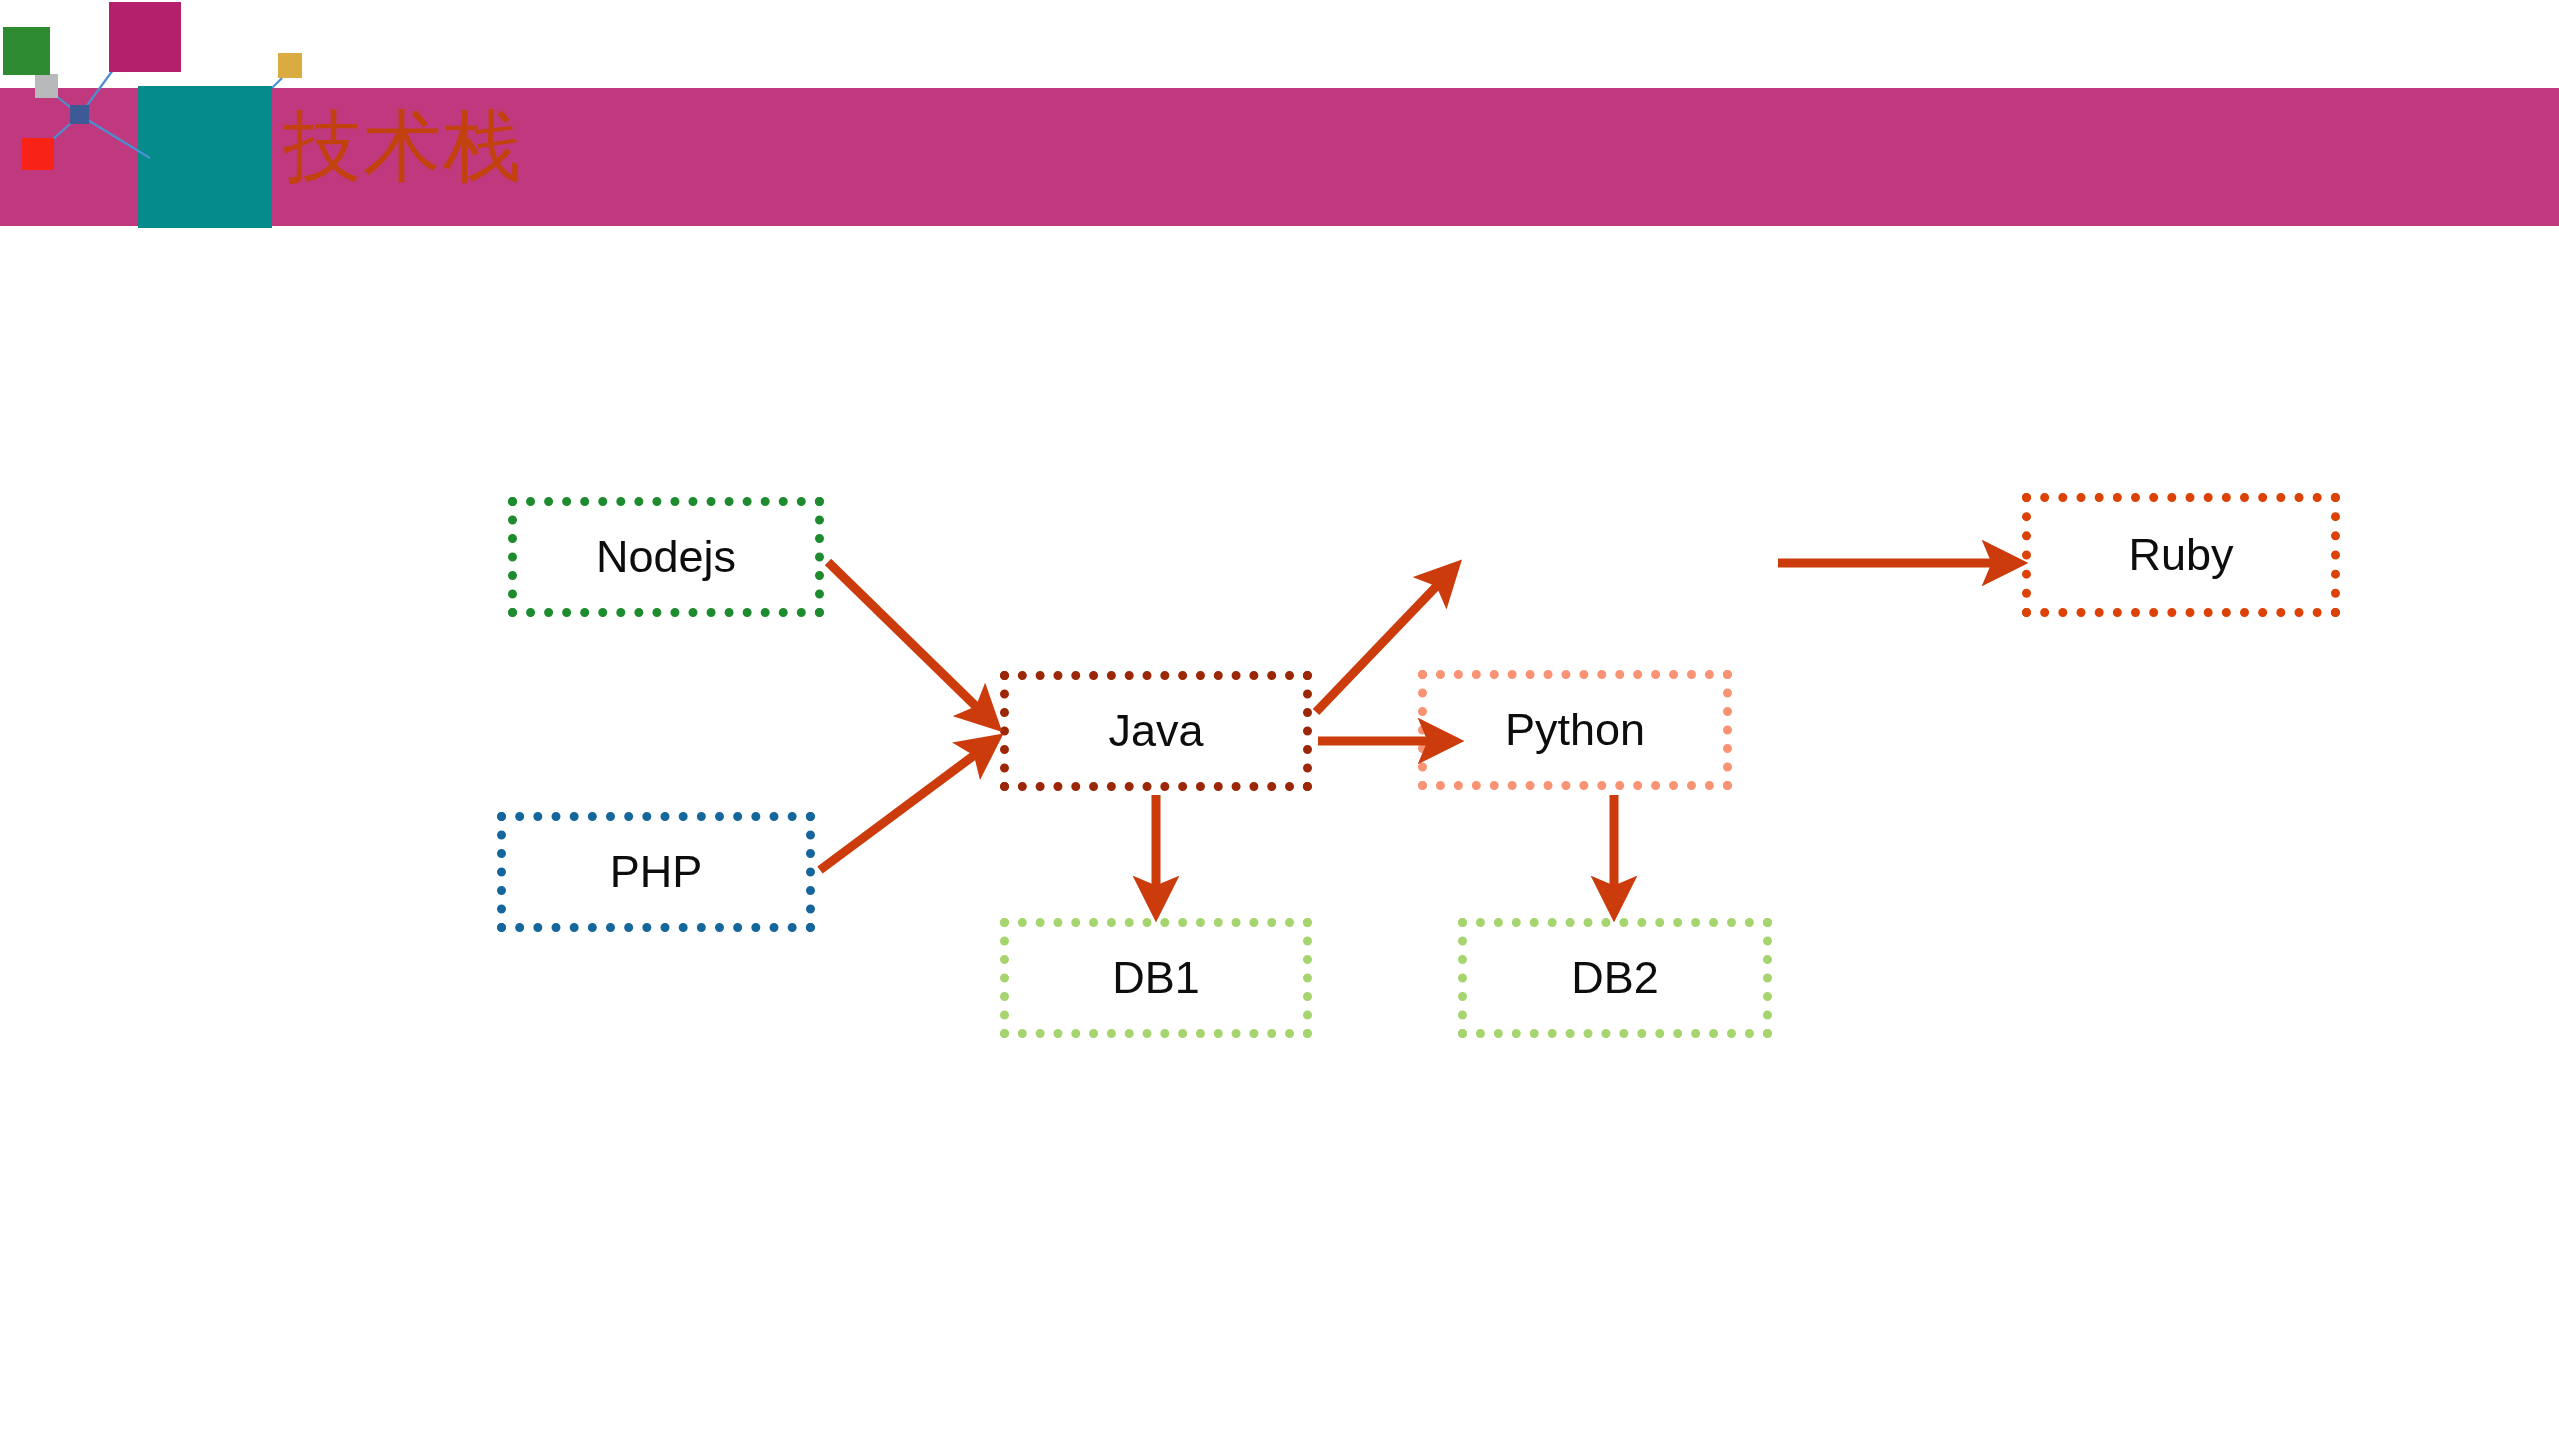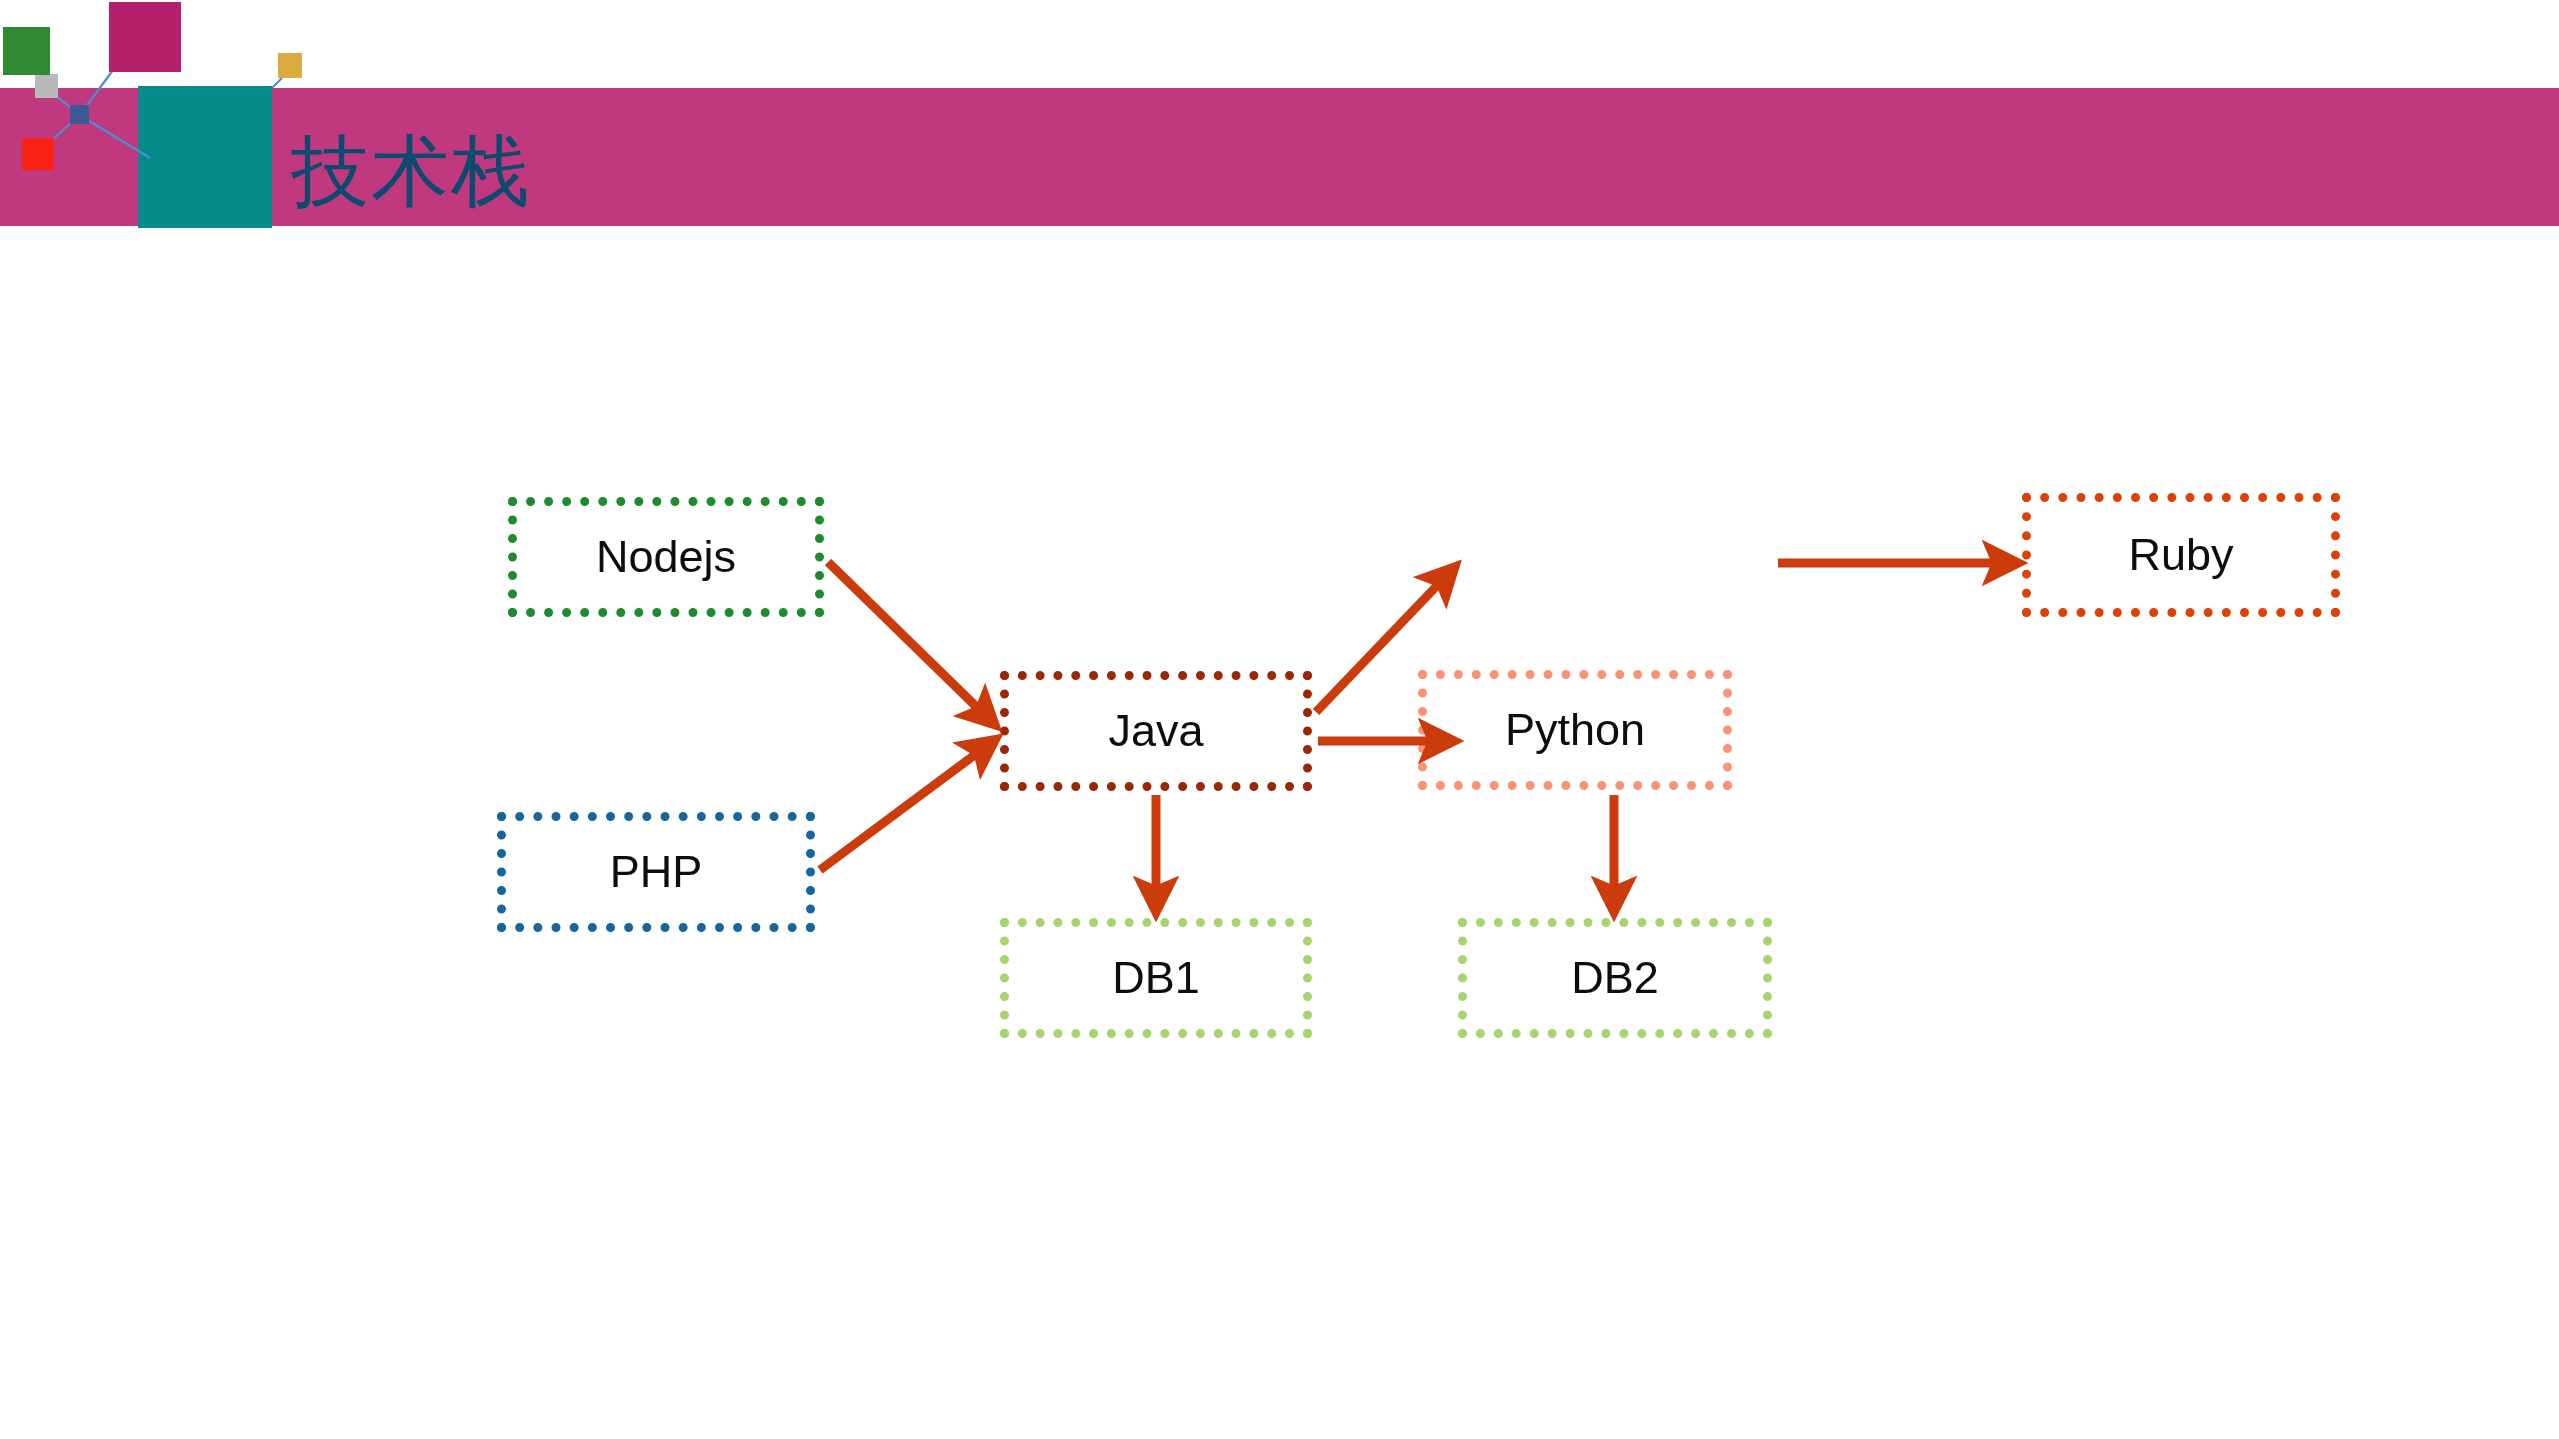--- a/index.html
+++ b/index.html
@@ -39,29 +39,28 @@
     left: 138px;
     top: 86px;
     width: 134px;
     height: 142px;
     background: #068b8b;
     z-index: 2;
   }
   #page-title {
     position: absolute;
     left: 283px;
-    top: 112px;
+    top: 87px;
     font-size: 78px;
     line-height: 118px;
-    color: #0c4a6e;
+    color: #c2410c;
     font-family: "DejaVu Sans", "Liberation Sans", sans-serif;
     letter-spacing: 2px;
     white-space: nowrap;
     z-index: 4;
-    margin-left: 8px;
   }
 
   
   #diagram {
     position: absolute;
     left: 0; top: 0;
     width: 2559px; height: 1439px;
     z-index: 2;
   }
   .node {

